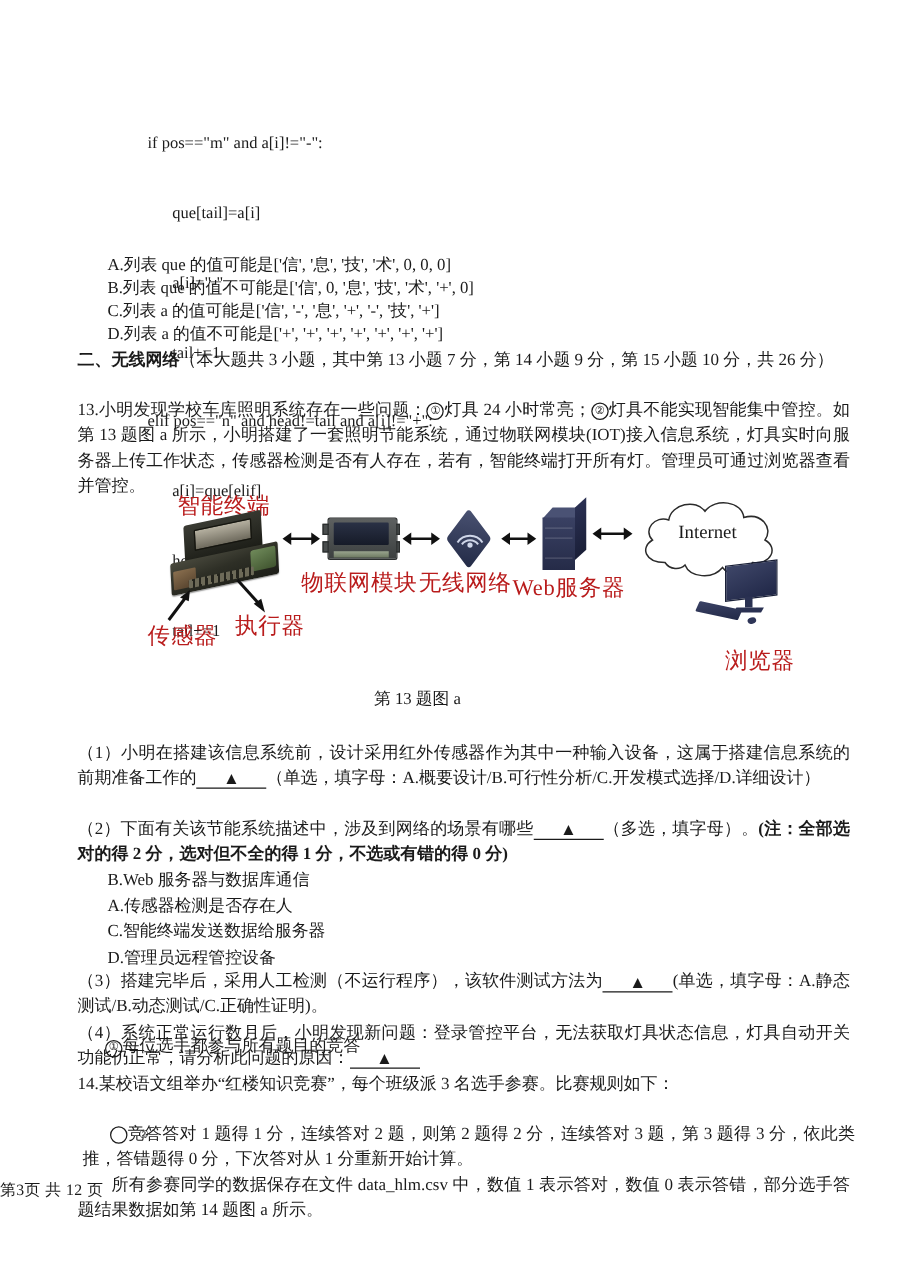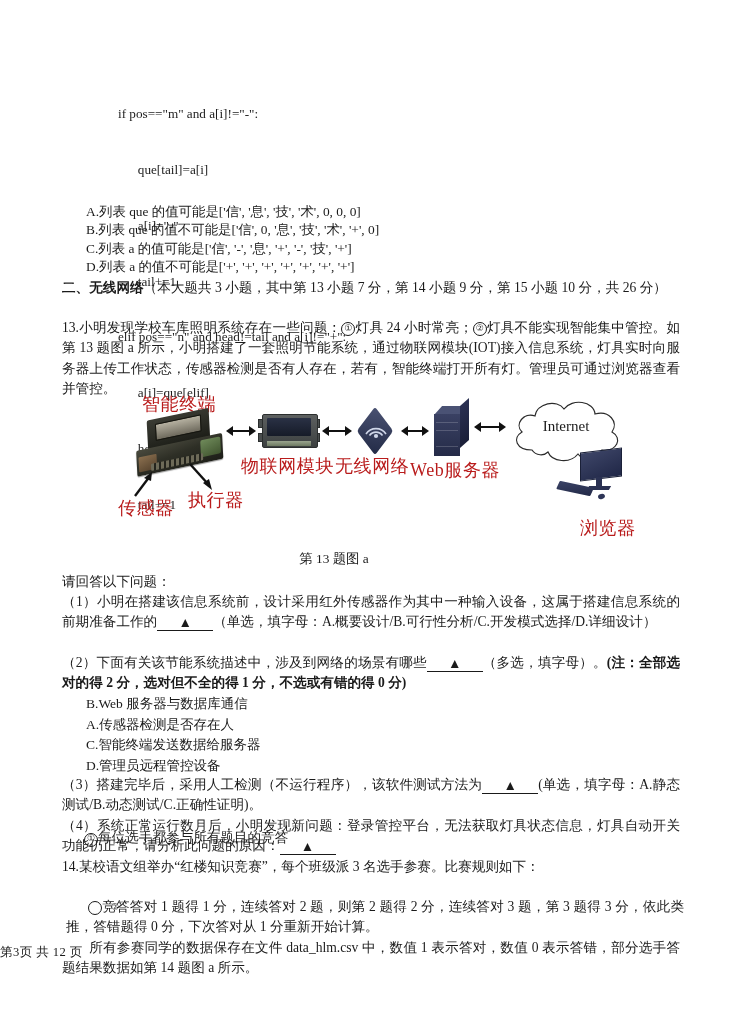--- a/index.html
+++ b/index.html
@@ -500,21 +500,20 @@
       <div class="neck"></div>
       <div class="base"></div>
       <div class="kbd"></div>
       <div class="mouse"></div>
     </div>
     <div class="fig-label" style="left:470px; top:124px;">浏览器</div>
   </div>
 
   <div class="fig-caption">第 13 题图 a</div>
 
-  <div class="body-text" style="top:572px;">请回答以下问题：</div>
 
   <div class="body-text" style="top:592px;"><span>（1）小明在搭建该信息系统前，设计采用红外传感器作为其中一种输入设备，这属于搭建信息系统的前期准备工作的</span><span class="blank">▲</span><span>（单选，填字母：A.概要设计/B.可行性分析/C.开发模式选择/D.详细设计）</span></div>
 
   <div class="body-text" style="top:653px;"><span>（2）下面有关该节能系统描述中，涉及到网络的场景有哪些</span><span class="blank">▲</span><span>（多选，填字母）。</span><b class="bold">(注：全部选对的得 2 分，选对但不全的得 1 分，不选或有错的得 0 分)</b></div>
 
   <div class="sub-opts" style="top:694px;">
     <div>B.Web 服务器与数据库通信</div>
     <div>A.传感器检测是否存在人</div>
     <div>C.智能终端发送数据给服务器</div>
     <div>D.管理员远程管控设备</div>

